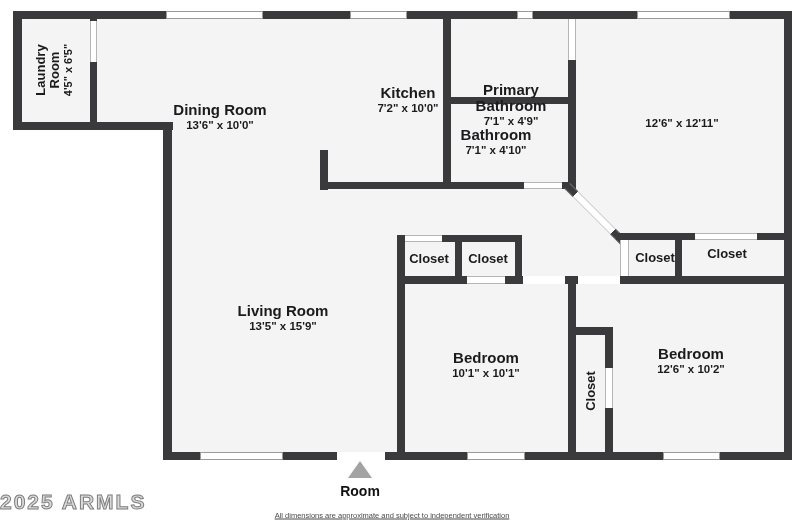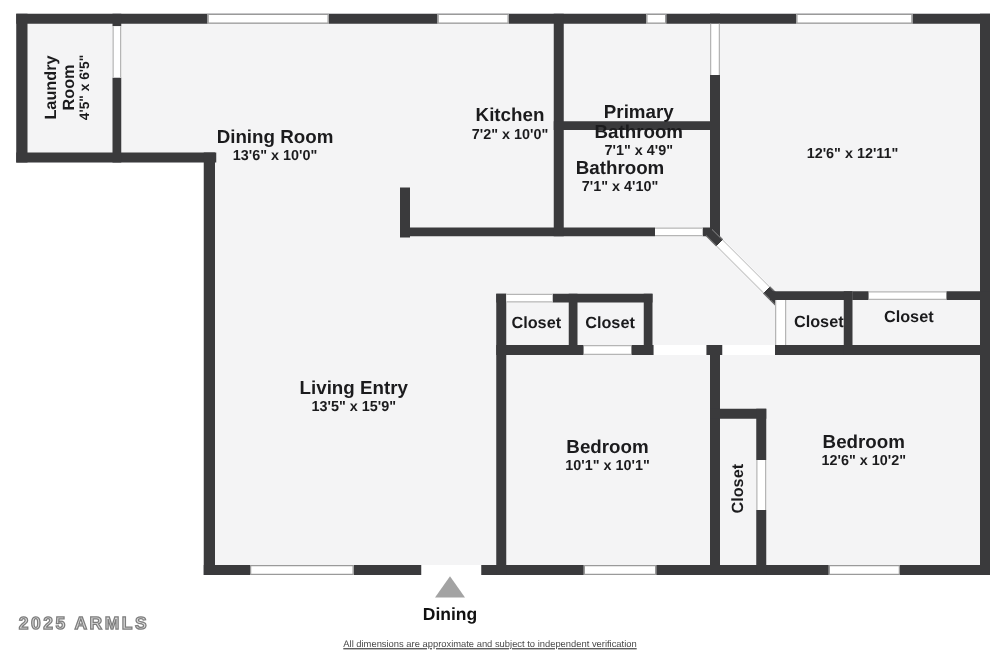--- a/index.html
+++ b/index.html
@@ -21,21 +21,21 @@
   .room-label.small .nm{font-size:13px;line-height:14px;}
   .room-label.small .dm{font-size:11px;line-height:12px;}
   .wrap2{white-space:normal;width:92px;}
   .closet-label{position:absolute;transform:translate(-50%,-50%);font-weight:700;font-size:13px;color:#1b1b1d;white-space:nowrap;}
   .rot{transform:translate(-50%,-50%) rotate(-90deg);}
   #entry-triangle{position:absolute;left:348px;top:461px;width:0;height:0;
         border-left:12px solid transparent;border-right:12px solid transparent;
         border-bottom:17px solid #a3a3a3;}
   #entry-label{position:absolute;left:360px;top:491px;transform:translate(-50%,-50%);
         font-weight:700;font-size:14px;color:#111;}
-  #watermark{position:absolute;left:15px;top:490px;font-weight:700;font-size:14px;letter-spacing:2px;
+  #watermark{position:absolute;left:0;top:490px;font-weight:700;font-size:21px;letter-spacing:2px;
         color:rgba(150,150,150,0.35);-webkit-text-stroke:1px #7d7d7d;}
   #disclaimer{position:absolute;left:392px;top:515px;transform:translate(-50%,-50%);
         font-size:7.5px;color:#4a4a4a;white-space:nowrap;text-decoration:underline;}
 </style>
 </head>
 <body>
 
 <div id="stage">
 
   <div class="floor" style="left:13px;top:11px;width:779px;height:119px;"></div>
@@ -117,37 +117,37 @@
     <span class="dm">7'1" x 4'9"</span>
   </div>
   <div class="room-label" style="left:496px;top:142px;">
     <span class="nm">Bathroom</span>
     <span class="dm">7'1" x 4'10"</span>
   </div>
   <div class="room-label" style="left:682px;top:123px;">
     <span class="dm">12'6" x 12'11"</span>
   </div>
   <div class="room-label" style="left:283px;top:318px;">
-    <span class="nm">Living Entry</span>
+    <span class="nm">Living Room</span>
     <span class="dm">13'5" x 15'9"</span>
   </div>
   <div class="room-label" style="left:486px;top:365px;">
     <span class="nm">Bedroom</span>
     <span class="dm">10'1" x 10'1"</span>
   </div>
   <div class="room-label" style="left:691px;top:361px;">
     <span class="nm">Bedroom</span>
     <span class="dm">12'6" x 10'2"</span>
   </div>
 
   <div class="closet-label" style="left:429px;top:258px;">Closet</div>
   <div class="closet-label" style="left:488px;top:258px;">Closet</div>
   <div class="closet-label" style="left:655px;top:257px;">Closet</div>
   <div class="closet-label" style="left:727px;top:253px;">Closet</div>
   <div class="closet-label rot" style="left:590px;top:391px;">Closet</div>
 
   <div id="entry-triangle"></div>
-  <div id="entry-label">Dining</div>
+  <div id="entry-label">Room</div>
 
   <div id="watermark">2025 ARMLS</div>
   <div id="disclaimer">All dimensions are approximate and subject to independent verification</div>
 
 </div>
 
 </body></html>

